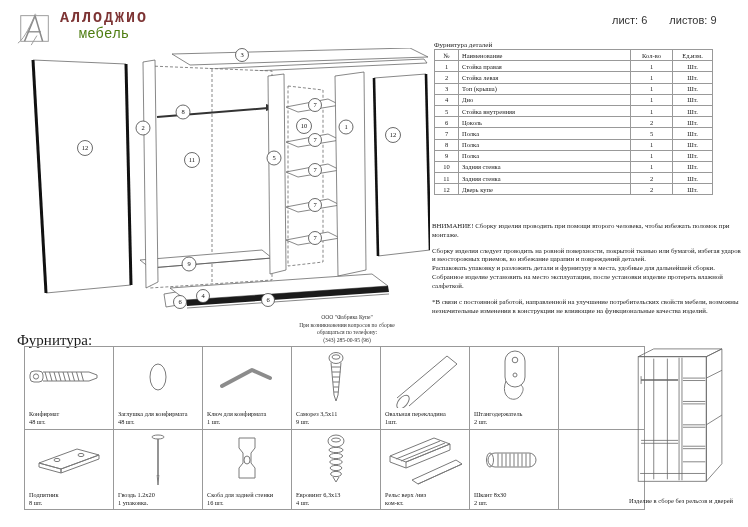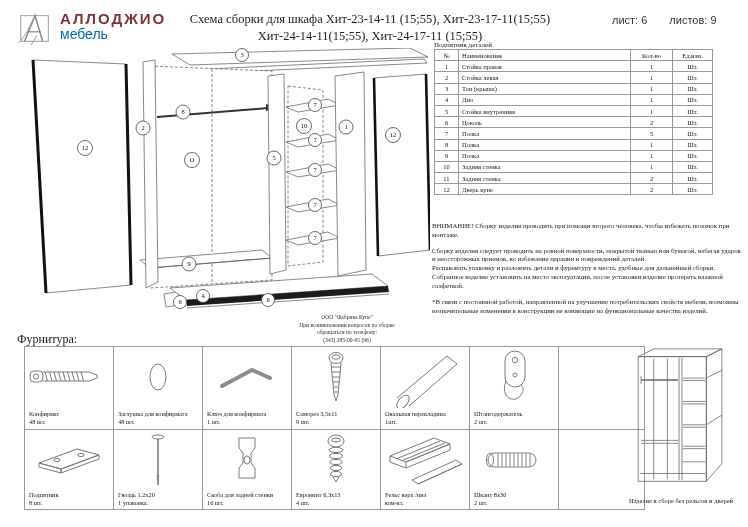--- a/index.html
+++ b/index.html
@@ -1,23 +1,23 @@
 <!DOCTYPE html>
 <html><head>
 <meta charset="utf-8">
 <style>
   * { margin:0; padding:0; box-sizing:border-box; }
   body { background:#e8e8e8; font-family:"Liberation Serif", serif; }
   #page { position:relative; width:748px; height:527px; background:#ffffff; overflow:hidden; margin:0 auto; color:#1a1a1a; }
 
   
   .logo { position:absolute; left:16px; top:10px; display:flex; align-items:flex-start; }
-  .logo-text { margin-left:6px; font-family:Liberation Sans, sans-serif; }
+  .logo-text { margin-left:6px; font-family:Liberation Mono, monospace; }
   .brand { font-size:15px; font-weight:bold; letter-spacing:2px; color:#7d3434; }
-  .brand-sub { font-size:14px; color:#0369a1; text-align:left; margin-top:-1px; }
+  .brand-sub { font-size:14px; color:#4d7c0f; text-align:center; margin-top:-1px; }
   .title { position:absolute; left:175px; top:11px; width:390px; text-align:center; font-size:12.5px; line-height:1.35; color:#222; }
   .sheetinfo { position:absolute; left:612px; top:14px; width:130px; font-family:"Liberation Sans", sans-serif; font-size:11px; color:#333; display:flex; gap:22px; }
 
   
   .parts-label { position:absolute; left:434px; top:41px; font-size:7px; }
   table.parts { position:absolute; left:434px; top:49px; width:278px; border-collapse:collapse; font-size:6.5px; table-layout:fixed; }
   table.parts th, table.parts td { border:0.8px solid #999; padding:1.6px 3px; font-weight:normal; text-align:center; height:11px; }
   table.parts th { text-align:left; }
   table.parts th.c, table.parts td.c { text-align:center; }
   table.parts td.name, table.parts th.name { text-align:left; }
@@ -25,21 +25,21 @@
 
   
   .notes { position:absolute; left:432px; top:222px; width:310px; font-size:6.8px; line-height:1.3; color:#222; }
   .notes p.gap { margin-bottom:7px; }
 
   
   .diagram { position:absolute; left:12px; top:48px; }
   .mfr { position:absolute; left:260px; top:314px; width:174px; text-align:center; font-size:5.6px; line-height:1.35; color:#333; }
 
   
-  .fit-label { position:absolute; left:17px; top:332px; font-size:12px; }
+  .fit-label { position:absolute; left:17px; top:332px; font-size:15px; }
   .fit-grid { position:absolute; left:24px; top:346px; width:621px; height:164px; display:grid;
       grid-template-columns:89px 89px 89px 89px 89px 89px 1fr; grid-template-rows:83px 81px;
       border-right:0.8px solid #999; border-bottom:0.8px solid #999; }
   .fit-cell { border-left:0.8px solid #999; border-top:0.8px solid #999; position:relative; }
   .fit-ico { height:56px; display:flex; align-items:center; justify-content:center; margin-top:2px; }
   .fit-txt { position:absolute; left:4px; bottom:3px; right:2px; font-size:6.3px; line-height:1.3; }
 
   
   .assembled { position:absolute; left:614px; top:345px; width:134px; text-align:center; }
   .assembled .cap { font-size:6.5px; margin-top:2px; }
@@ -59,31 +59,27 @@
       <path d="M12 22 L26 22" fill="none" stroke="#8a8a8a" stroke-width="1.4"></path>
       <path d="M2 34 C10 28 15 14 21 4" fill="none" stroke="#9a9a9a" stroke-width="1"></path>
       <path d="M22 26 L16 36" fill="none" stroke="#9a9a9a" stroke-width="1"></path>
     </svg>
     <div class="logo-text">
       <div class="brand">АЛЛОДЖИО</div>
       <div class="brand-sub">мебель</div>
     </div>
   </div>
 
-  <div class="title">
-    <div>Схема сборки для шкафа Хит-23-14-11 (15;55), Хит-23-17-11(15;55)</div>
-    <div>Хит-24-14-11(15;55), Хит-24-17-11 (15;55)</div>
-  </div>
 
   <div class="sheetinfo">
     <span>лист: 6</span>
     <span>листов: 9</span>
   </div>
 
-  <div class="parts-label">Подпятник деталей</div>
+  <div class="parts-label">Фурнитура деталей</div>
   <table class="parts">
     <colgroup>
         <col class="n">
         <col class="nm">
         <col class="q">
         <col class="u">
       </colgroup>
     <tbody>
         <tr>
       <th class="c">№</th>

